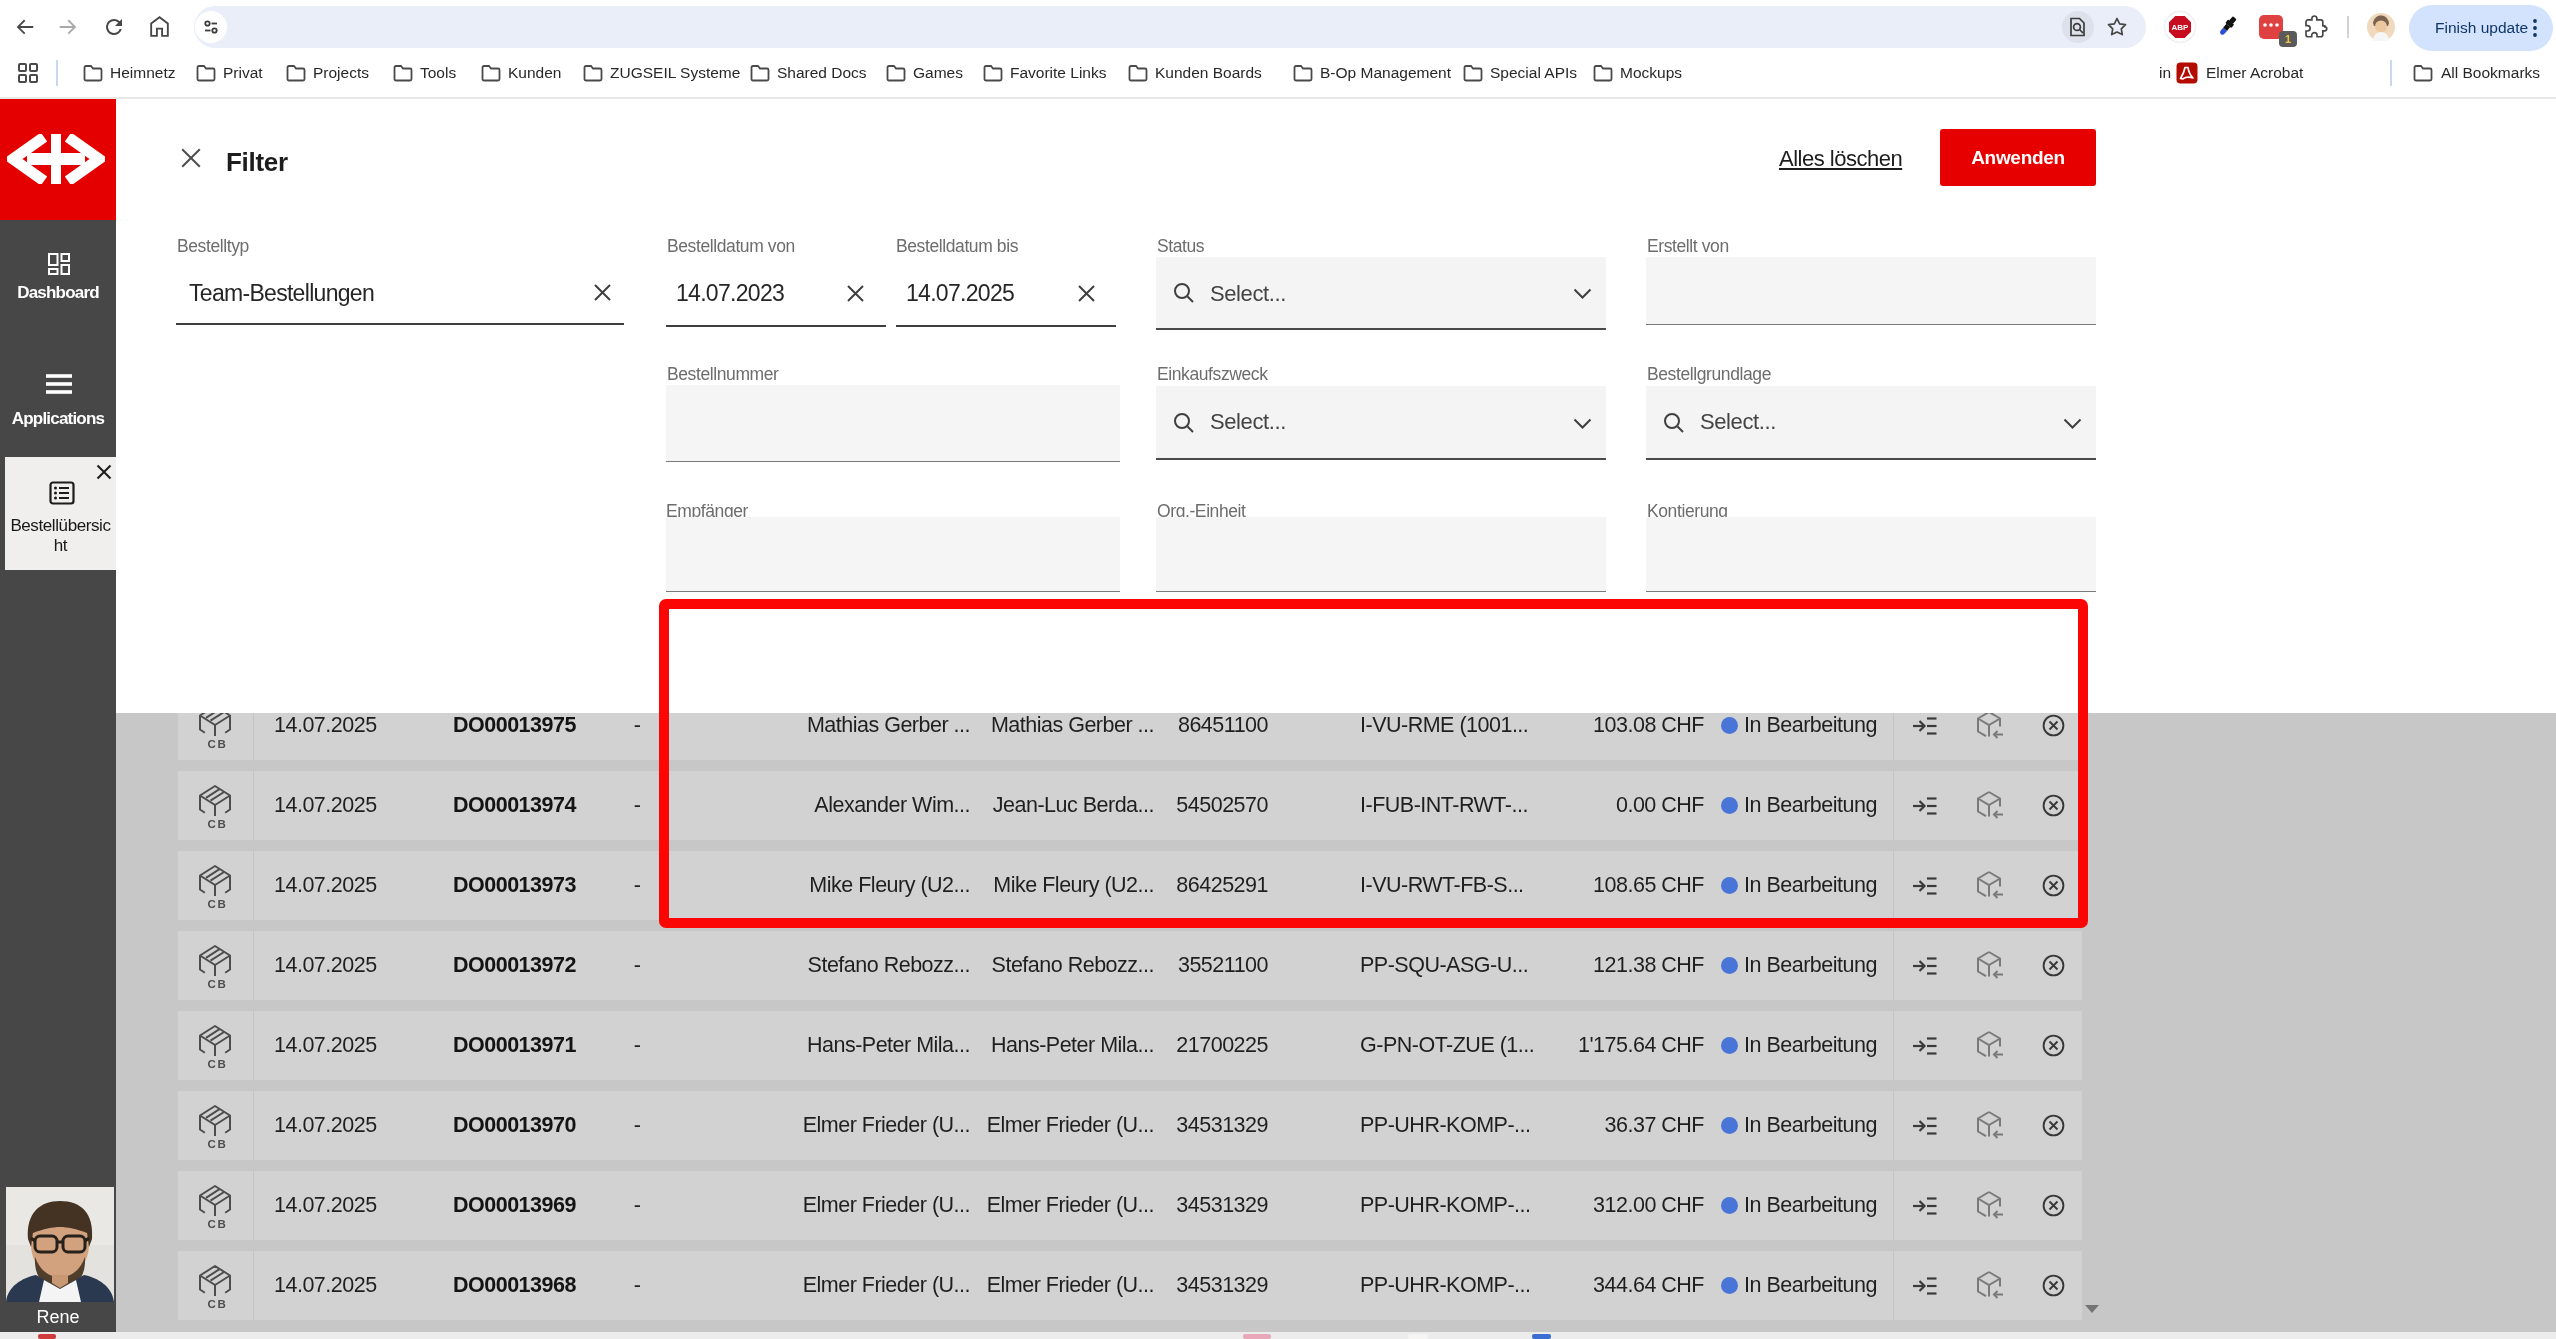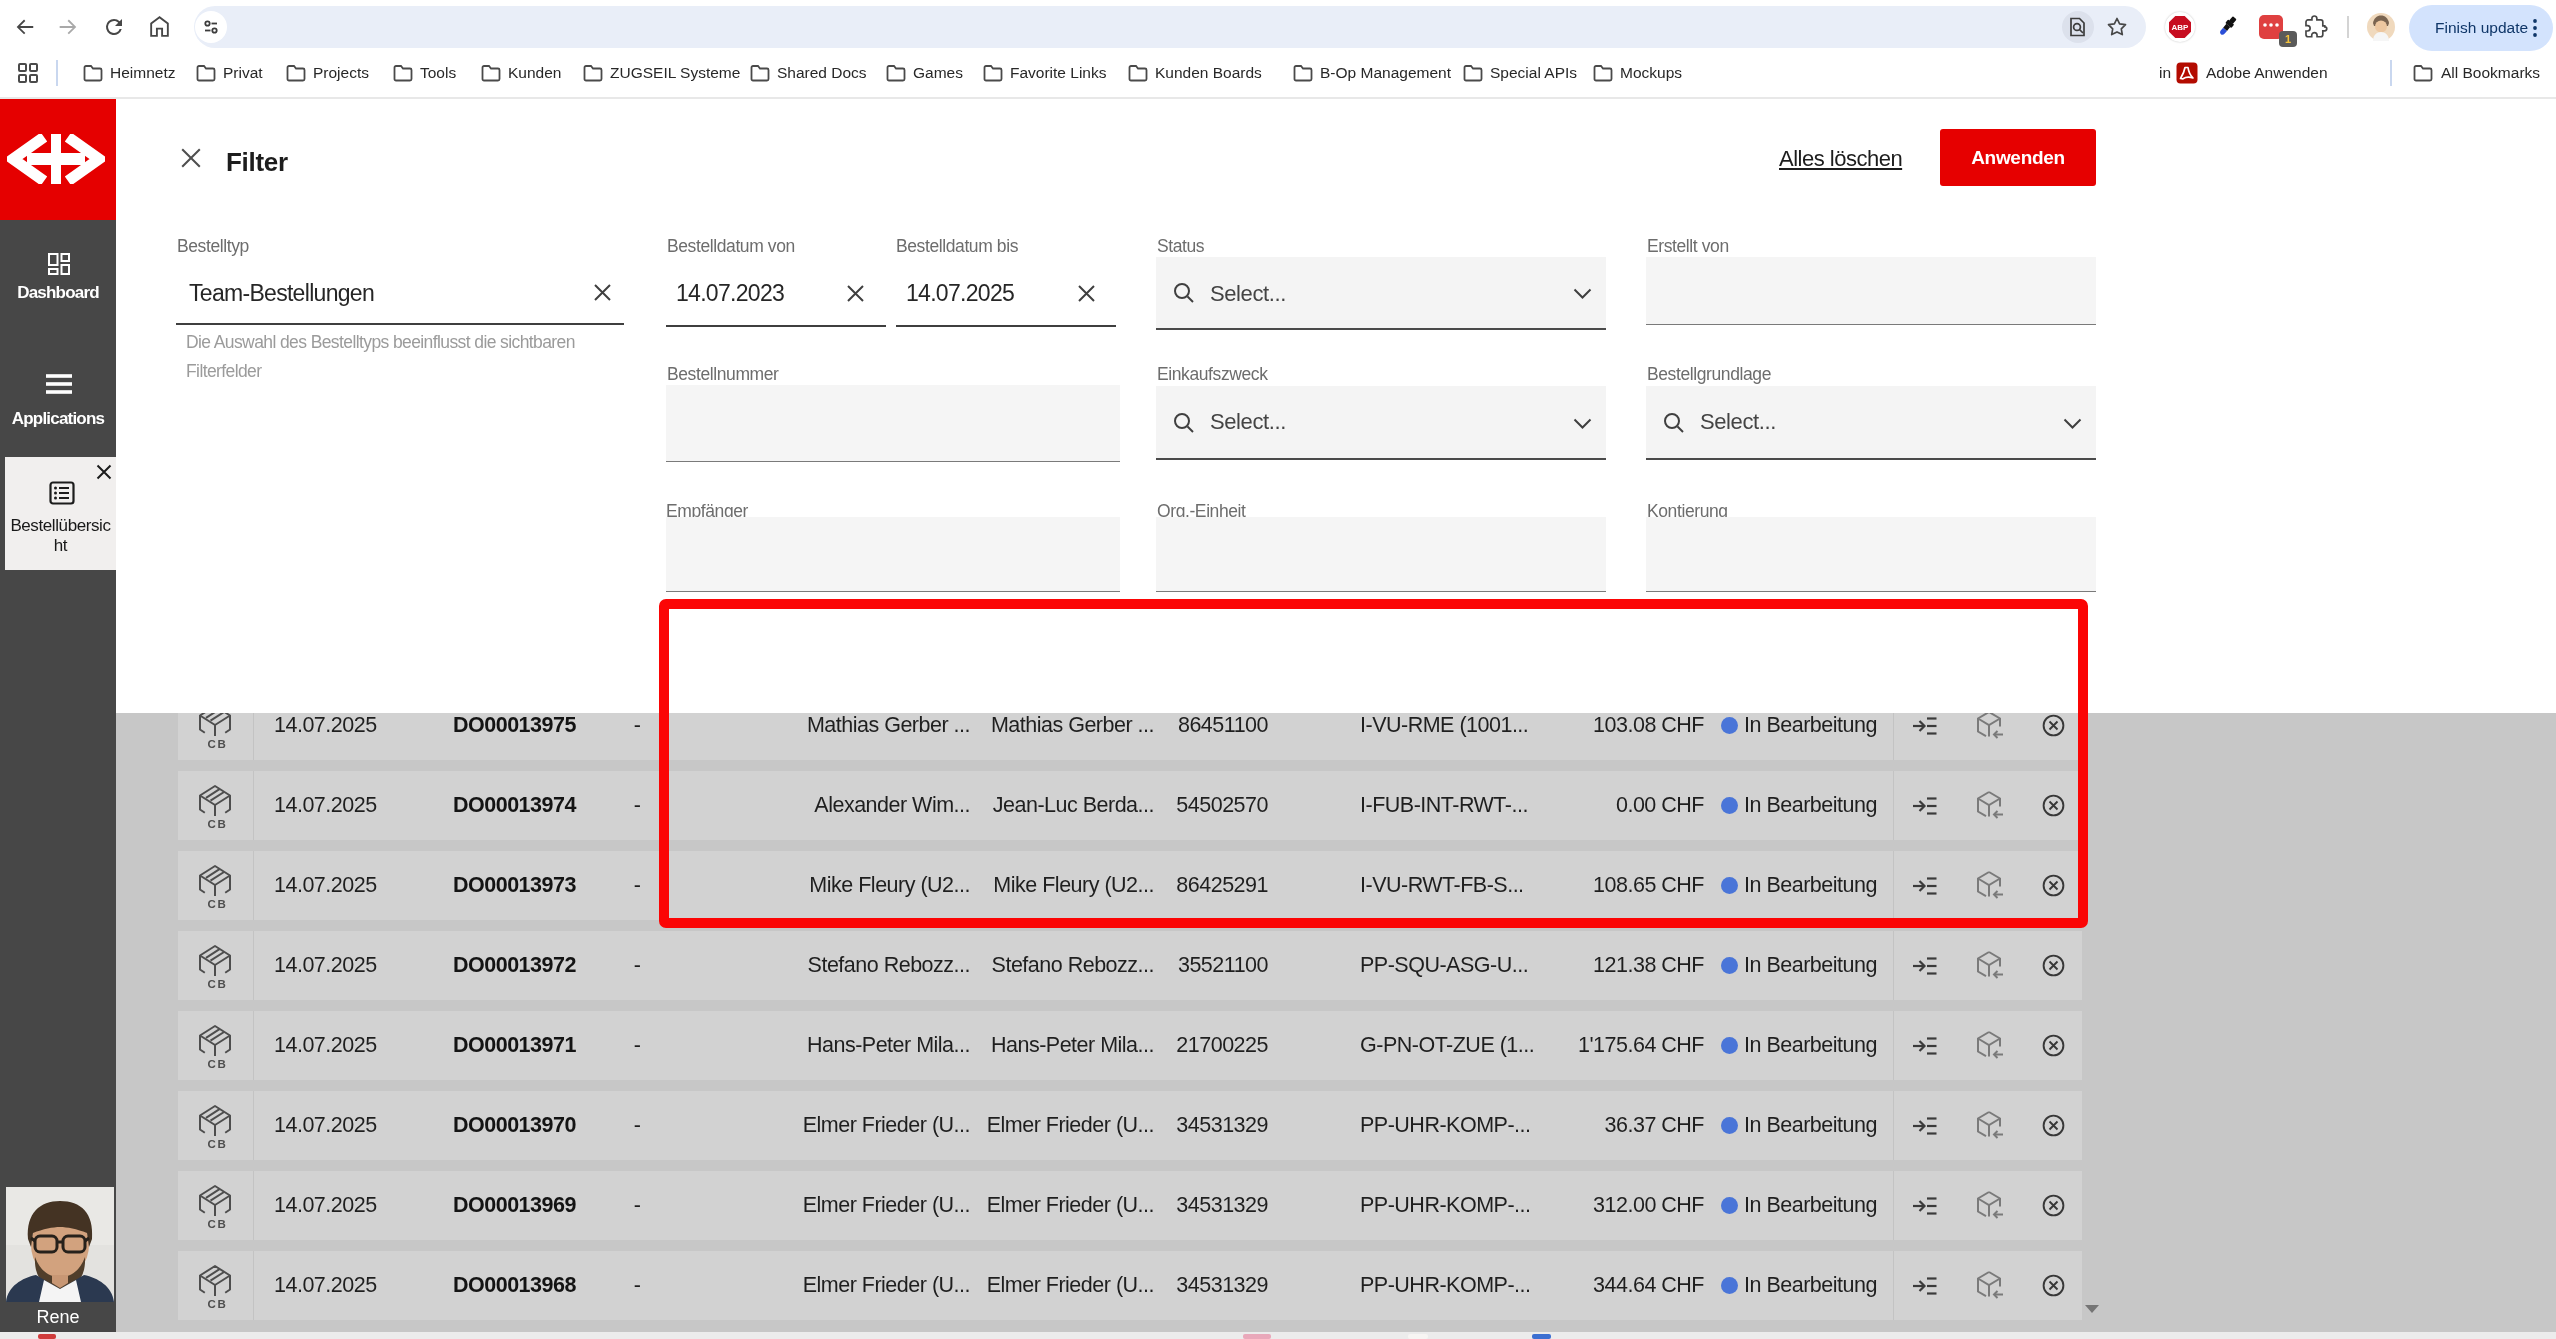--- a/index.html
+++ b/index.html
@@ -170,21 +170,21 @@
   <div class="bm" style="left:1490px">Special APIs</div>
   <svg class="abs" style="left:1593px;top:64px" width="20" height="18" viewBox="0 0 20 18">
         <path d="M1.5 3.5A1.5 1.5 0 0 1 3 2h5l2 2.5h7A1.5 1.5 0 0 1 18.5 6v9A1.5 1.5 0 0 1 17 16.5H3A1.5 1.5 0 0 1 1.5 15z" fill="none" stroke="#4a4a4a" stroke-width="1.8"></path>
       </svg>
   <div class="bm" style="left:1620px">Mockups</div>
   <div class="bm" style="left:2159px">in</div>
   <svg class="abs" style="left:2176px;top:62px" width="22" height="22" viewBox="0 0 22 22">
         <rect x="0.5" y="0.5" width="21" height="21" rx="4" fill="#b30b00"></rect>
         <path d="M4.5 16.5c2.5-4 4-8 4.5-11h3c.5 3.5 2.5 8 5 10.5-3-1-7.5-.8-10 .8z" fill="none" stroke="#fff" stroke-width="1.7" stroke-linejoin="round"></path>
       </svg>
-  <div class="bm" style="left:2206px">Adobe Anwenden</div>
+  <div class="bm" style="left:2206px">Elmer Acrobat</div>
   <div class="sep" style="left:2390px;top:60px;height:26px"></div>
   <svg class="abs" style="left:2413px;top:64px" width="20" height="18" viewBox="0 0 20 18">
         <path d="M1.5 3.5A1.5 1.5 0 0 1 3 2h5l2 2.5h7A1.5 1.5 0 0 1 18.5 6v9A1.5 1.5 0 0 1 17 16.5H3A1.5 1.5 0 0 1 1.5 15z" fill="none" stroke="#4a4a4a" stroke-width="1.8"></path>
       </svg>
   <div class="bm" style="left:2441px">All Bookmarks</div>
   <div style="position:absolute;left:0;top:97px;width:2556px;height:2px;background:#e8e8e8"></div>
 </div>
 <div id="sidebar">
   <div id="logo">
     <svg class="abs" style="left:7px;top:35px" width="98" height="50" viewBox="0 0 98 50">
@@ -260,21 +260,20 @@
   <div class="abs" style="left:110px;top:48px;font-size:26px;font-weight:bold;color:#1d1d1d;letter-spacing:-0.3px">Filter</div>
   <div class="abs" style="left:1663px;top:47px;font-size:22px;letter-spacing:-0.5px;color:#1d1d1d;text-decoration:underline">Alles löschen</div>
   <div class="abs" style="left:1824px;top:30px;width:156px;height:57px;background:#e60000;border-radius:3px;color:#fff;font-size:19px;font-weight:bold;letter-spacing:-0.3px;text-align:center;line-height:57px">Anwenden</div>
 
   <div class="lab" style="left:61px;top:137px">Bestelltyp</div>
   <div class="val" style="left:73px;top:181px">Team-Bestellungen</div>
   <svg class="abs" style="left:477px;top:184px" width="19" height="19" viewBox="0 0 19 19">
         <path d="M2 2l15 15M17 2L2 17" stroke="#3f3f3f" stroke-width="2"></path>
       </svg>
   <div class="ul2" style="left:60px;top:224px;width:448px;height:2px"></div>
-  <div class="abs" style="left:70px;top:229px;font-size:17.5px;letter-spacing:-0.6px;line-height:29px;color:#9b9b9b">Die Auswahl des Bestelltyps beeinflusst die sichtbaren<br>Filterfelder</div>
 
   <div class="lab" style="left:551px;top:137px">Bestelldatum von</div>
   <div class="val" style="left:560px;top:181px">14.07.2023</div>
   <svg class="abs" style="left:730px;top:185px" width="19" height="19" viewBox="0 0 19 19">
         <path d="M2 2l15 15M17 2L2 17" stroke="#3f3f3f" stroke-width="2"></path>
       </svg>
   <div class="ul2" style="left:550px;top:226px;width:220px"></div>
 
   <div class="lab" style="left:780px;top:137px">Bestelldatum bis</div>
   <div class="val" style="left:790px;top:181px">14.07.2025</div>

